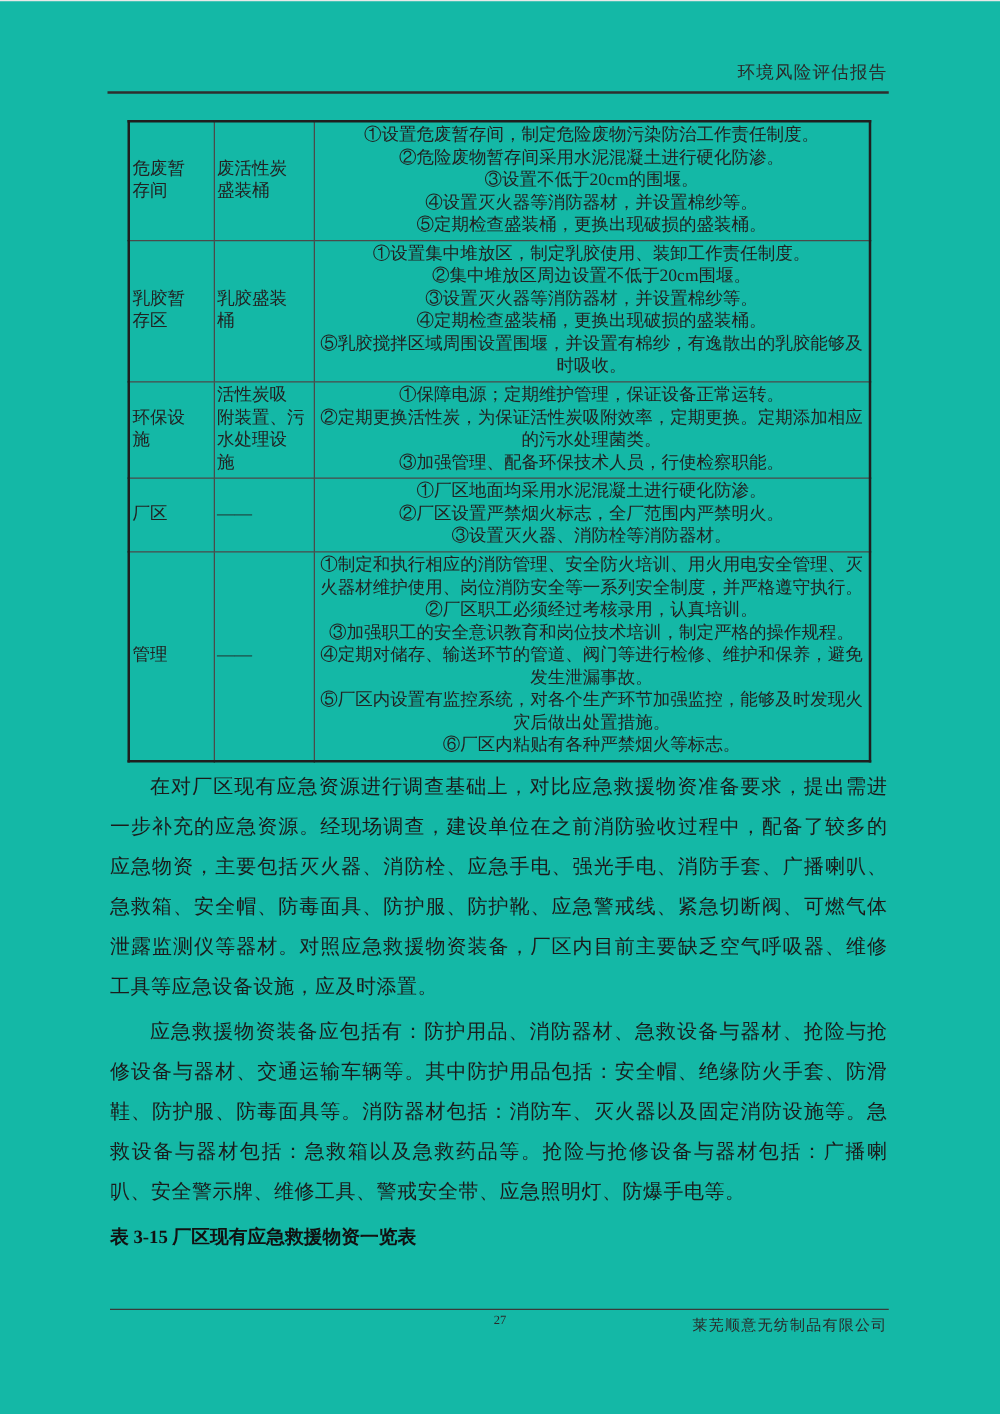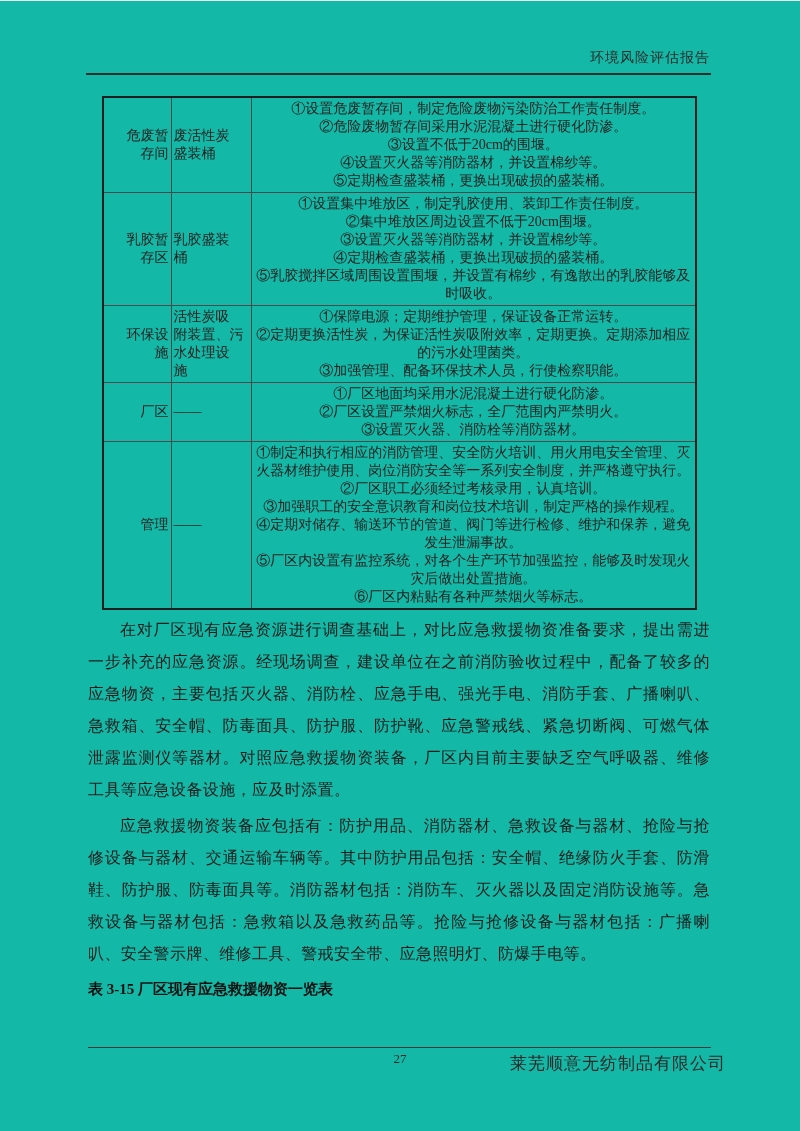--- a/index.html
+++ b/index.html
@@ -49,21 +49,21 @@
     line-height: 18px;
     color: #222;
   }
   table.measures td {
     border: 1px solid #4a4a4a;
     white-space: pre-line;
     padding: 2px 2px;
   }
   td.c-area {
     width: 68px;
-    text-align: right;
+    text-align: left;
     vertical-align: middle;
   }
   td.c-facility {
     width: 80px;
     vertical-align: middle;
   }
   td.c-measures {
     padding: 2px 4px 2px 6px;
     vertical-align: middle;
     text-align: center;
@@ -101,28 +101,28 @@
     left: 88px;
     right: 89px;
     border-top: 1.5px solid #3a3a3a;
   }
   .footer-page-number {
     position: absolute;
     top: 1050px;
     left: 0;
     width: 100%;
     text-align: center;
-    font-size: 13px;
+    font-size: 10px;
     color: #2a2a2a;
   }
   .footer-company {
     position: absolute;
     top: 1051px;
-    right: 74px;
-    font-size: 17px;
+    right: 90px;
+    font-size: 12px;
     letter-spacing: 1px;
     color: #2a2a2a;
     font-family: Liberation Serif, serif;
   }
 </style>
 </head>
 <body>
 
 <div class="page">
 

